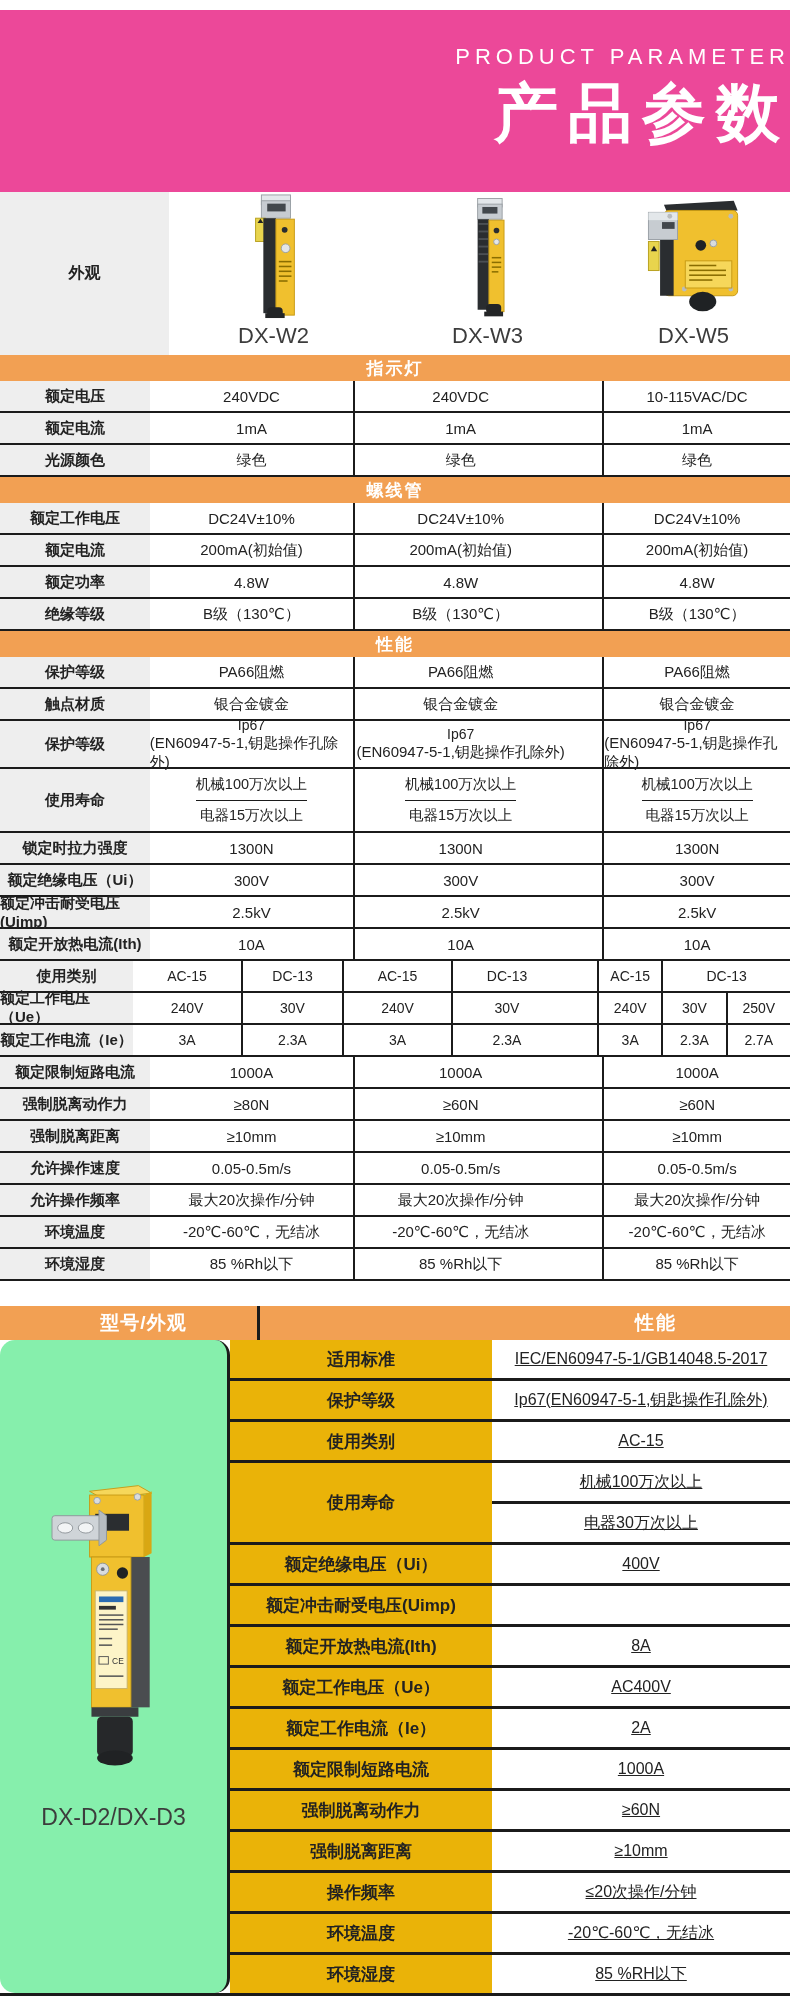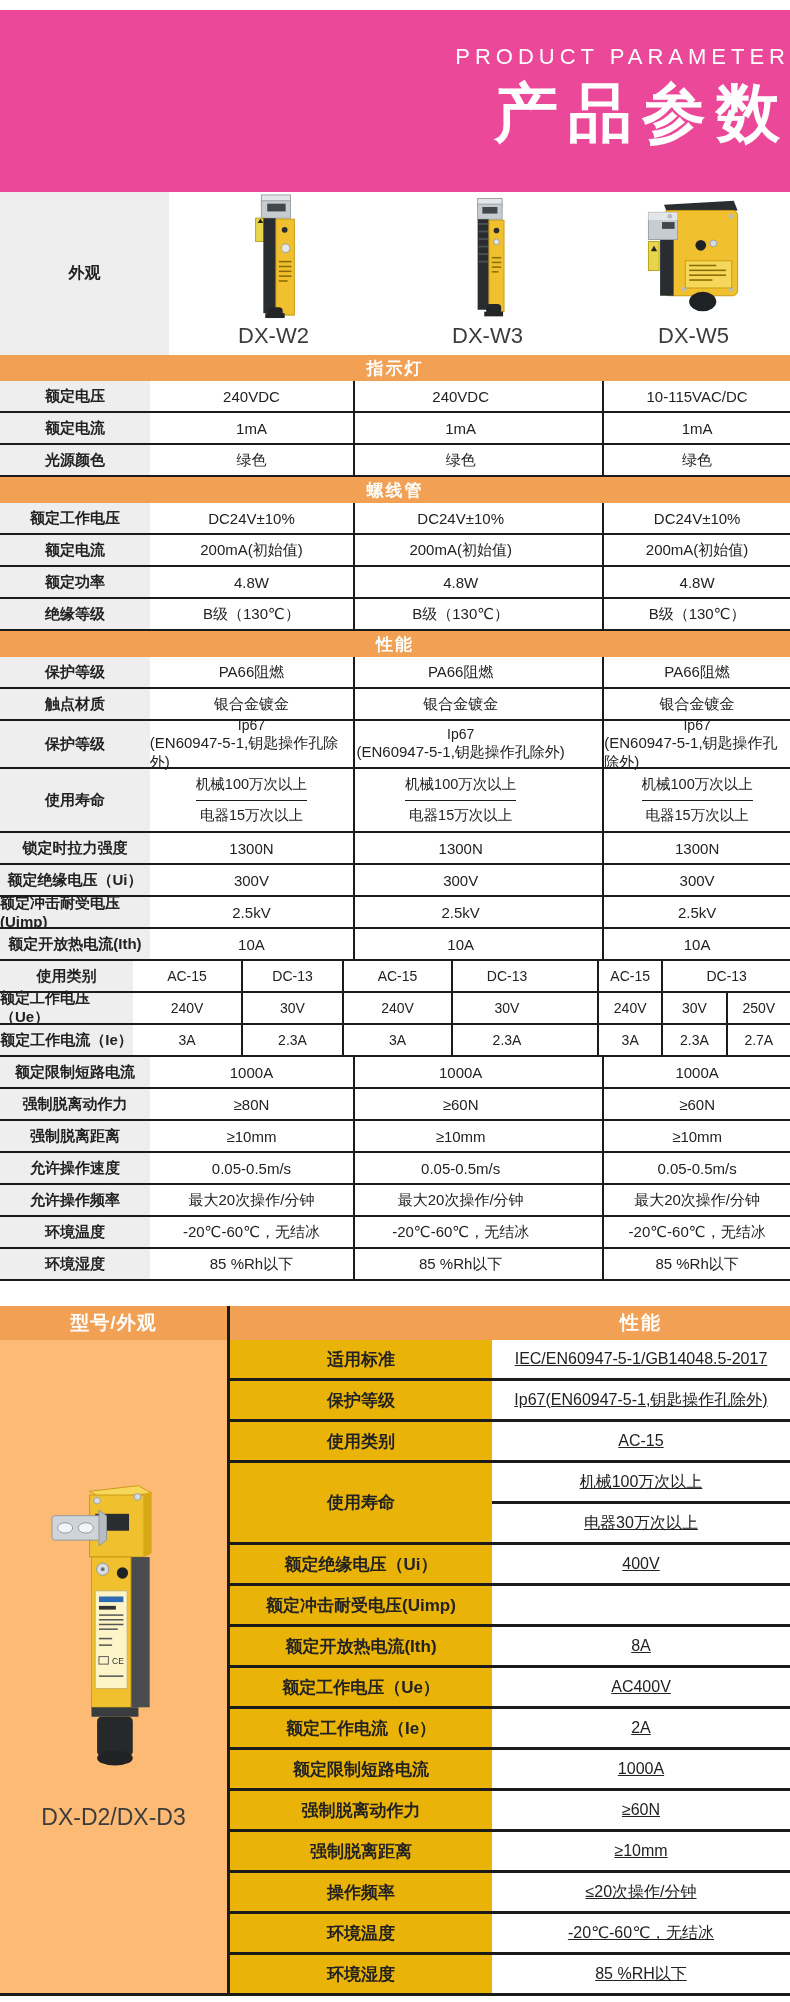--- a/index.html
+++ b/index.html
@@ -39,26 +39,26 @@
   .sub{display:flex;align-items:center;justify-content:center;font-size:14px;box-sizing:border-box;}
   .sub + .sub{border-left:2px solid #1b1b1b;}
   .w2a{width:108px;} .w2b{width:101px;}
   .w3a{width:108px;} .w3b{width:111px;}
   .w5a{width:63px;} .w5b{width:65px;} .w5c{width:65px;} .w5bc{width:130px;}
   .subwrap.v2,.subwrap.v3,.subwrap.v5{align-items:stretch;}
 
   
   .t2{width:790px;margin-top:25px;}
   .t2-header{height:34px;background:#f2a053;display:flex;color:#fff;font-weight:700;font-size:19px;}
-  .t2-h-left{width:227px;border-right:3px solid #1b1b1b;display:flex;align-items:center;justify-content:center;letter-spacing:1px;}
+  .t2-h-left{width:227px;border-right:3px solid #1b1b1b;display:flex;align-items:center;justify-content:center;letter-spacing:1px;padding-left:30px;}
   .t2-h-right{flex:1;position:relative;}
   .t2-h-perf{position:absolute;left:262px;right:0;top:0;bottom:0;display:flex;align-items:center;justify-content:center;letter-spacing:2px;}
   .t2-body{display:flex;border-bottom:3px solid #1b1b1b;}
   .t2-left{width:227px;border-right:3px solid #1b1b1b;display:flex;flex-direction:column;align-items:center;
-           padding-top:140px;background:#fdba74;}
+           padding-top:140px;background:#86efac;border-radius:15px;}
   .t2-model{font-size:23px;color:#3c3c3c;margin-top:14px;}
   .t2-right{flex:1;}
   .t2-row{display:flex;height:38px;border-bottom:3px solid #1b1b1b;}
   .t2-row:last-child{border-bottom:none;}
   .t2-lab{width:262px;background:#eab308;display:flex;align-items:center;justify-content:center;
           font-size:17px;font-weight:600;}
   .t2-val{flex:1;display:flex;align-items:center;justify-content:center;font-size:16px;text-decoration:underline;}
   .t2-row.life{height:79px;}
   .t2-val.twocol{flex-direction:column;padding:0;}
   .t2-val.twocol .half{flex:1;width:100%;display:flex;align-items:center;justify-content:center;}

